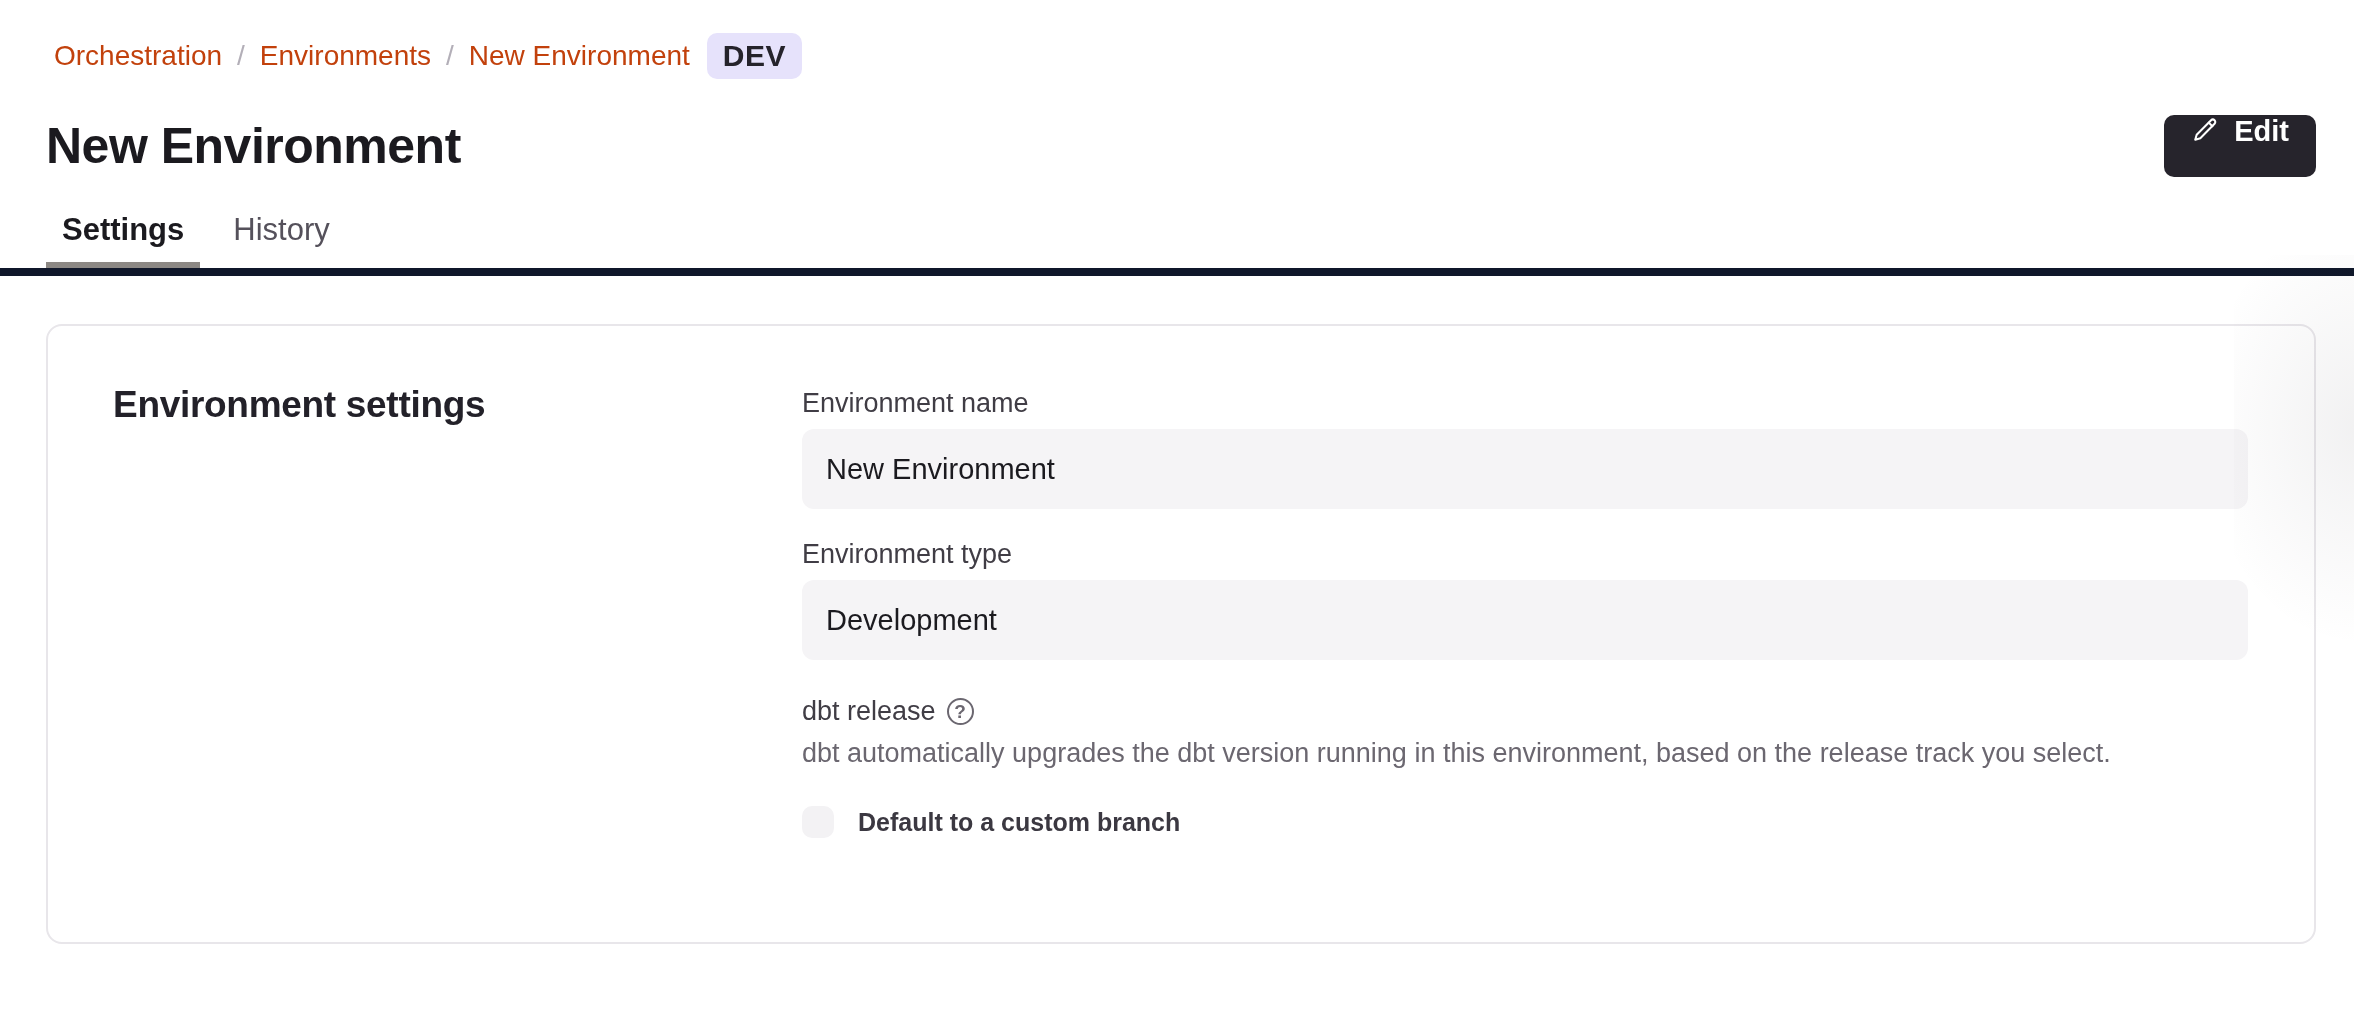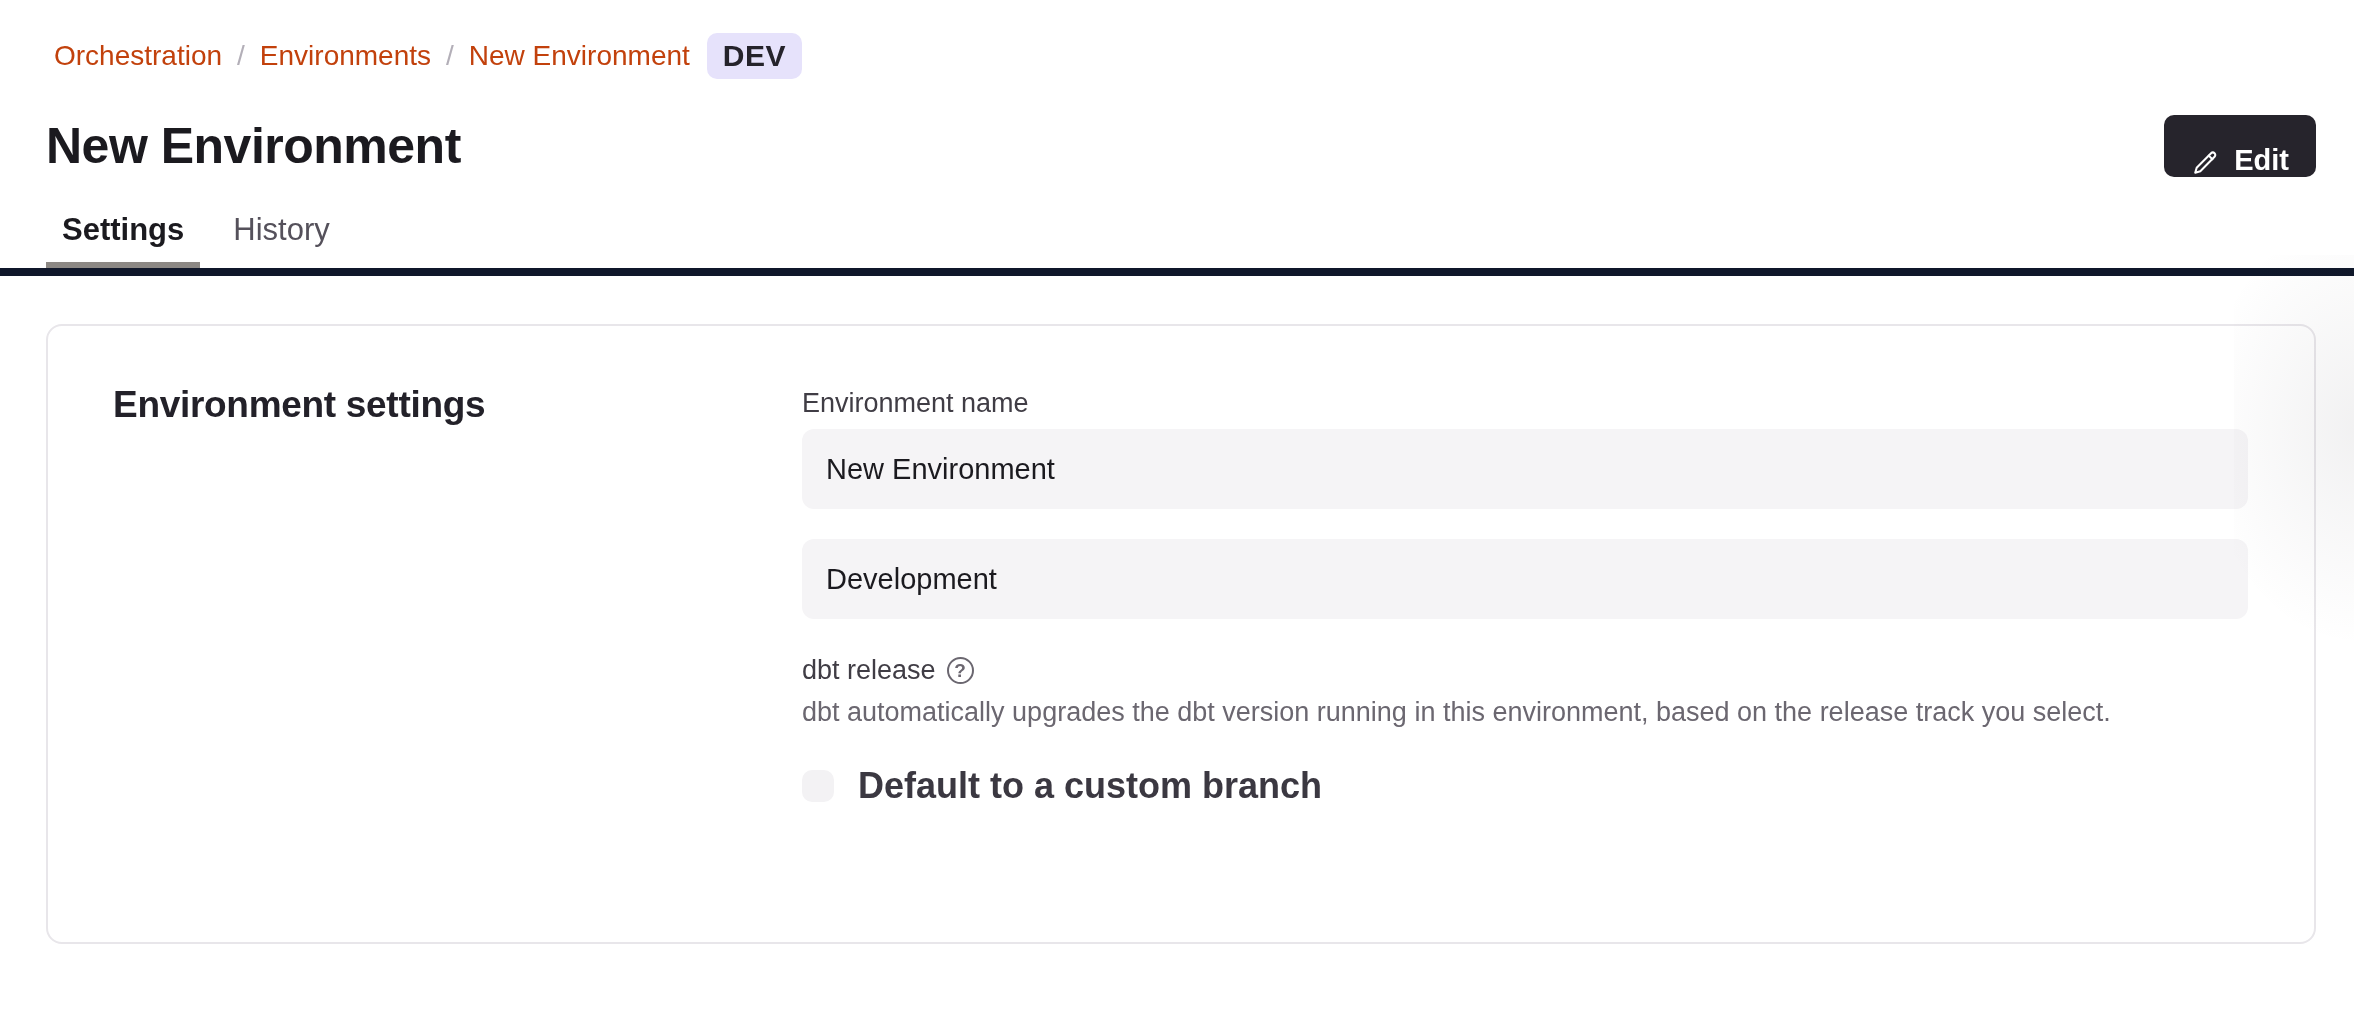--- a/index.html
+++ b/index.html
@@ -44,21 +44,21 @@
   }
   .page-title {
     font-size: 50px;
     font-weight: 700;
     letter-spacing: -0.5px;
     color: #1b1a1f;
     line-height: 60px;
   }
   .edit-btn {
     display: flex;
-    align-items: flex-end;
+    align-items: flex-start;
     gap: 14px;
     height: 62px;
     padding: 0 27px;
     border: none;
     border-radius: 10px;
     background: #26242c;
     color: #ffffff;
     font-family: inherit;
     font-size: 29px;
     font-weight: 600;
@@ -169,21 +169,21 @@
   }
   .checkbox {
     width: 32px;
     height: 32px;
     background: #f3f2f4;
     border-radius: 10px;
     cursor: pointer;
     flex: 0 0 auto;
   }
   .cb-label {
-    font-size: 36px;
+    font-size: 25px;
     font-weight: 600;
     color: #3b3841;
   }
 
   
   .right-glow {
     position: absolute;
     right: 0;
     top: 255px;
     width: 120px;
@@ -231,20 +231,21 @@
     <h2 class="card-heading">Environment settings</h2>
   </div>
   <div class="card-form">
 
     <div class="field">
       <label class="field-label">Environment name</label>
       <input class="text-input" type="text" readonly="" value="New Environment" style="">
     </div>
 
     <div class="field">
+      <label class="field-label">Environment type</label>
       <input class="text-input" type="text" readonly="" value="Development" style="">
     </div>
 
     <div class="field mt-lg">
       <label class="field-label">
         <span>dbt release</span>
         <span class="help-icon">?</span>
       </label>
       <p class="helper">dbt automatically upgrades the dbt version running in this environment, based on the release track you select.</p>
     </div>

